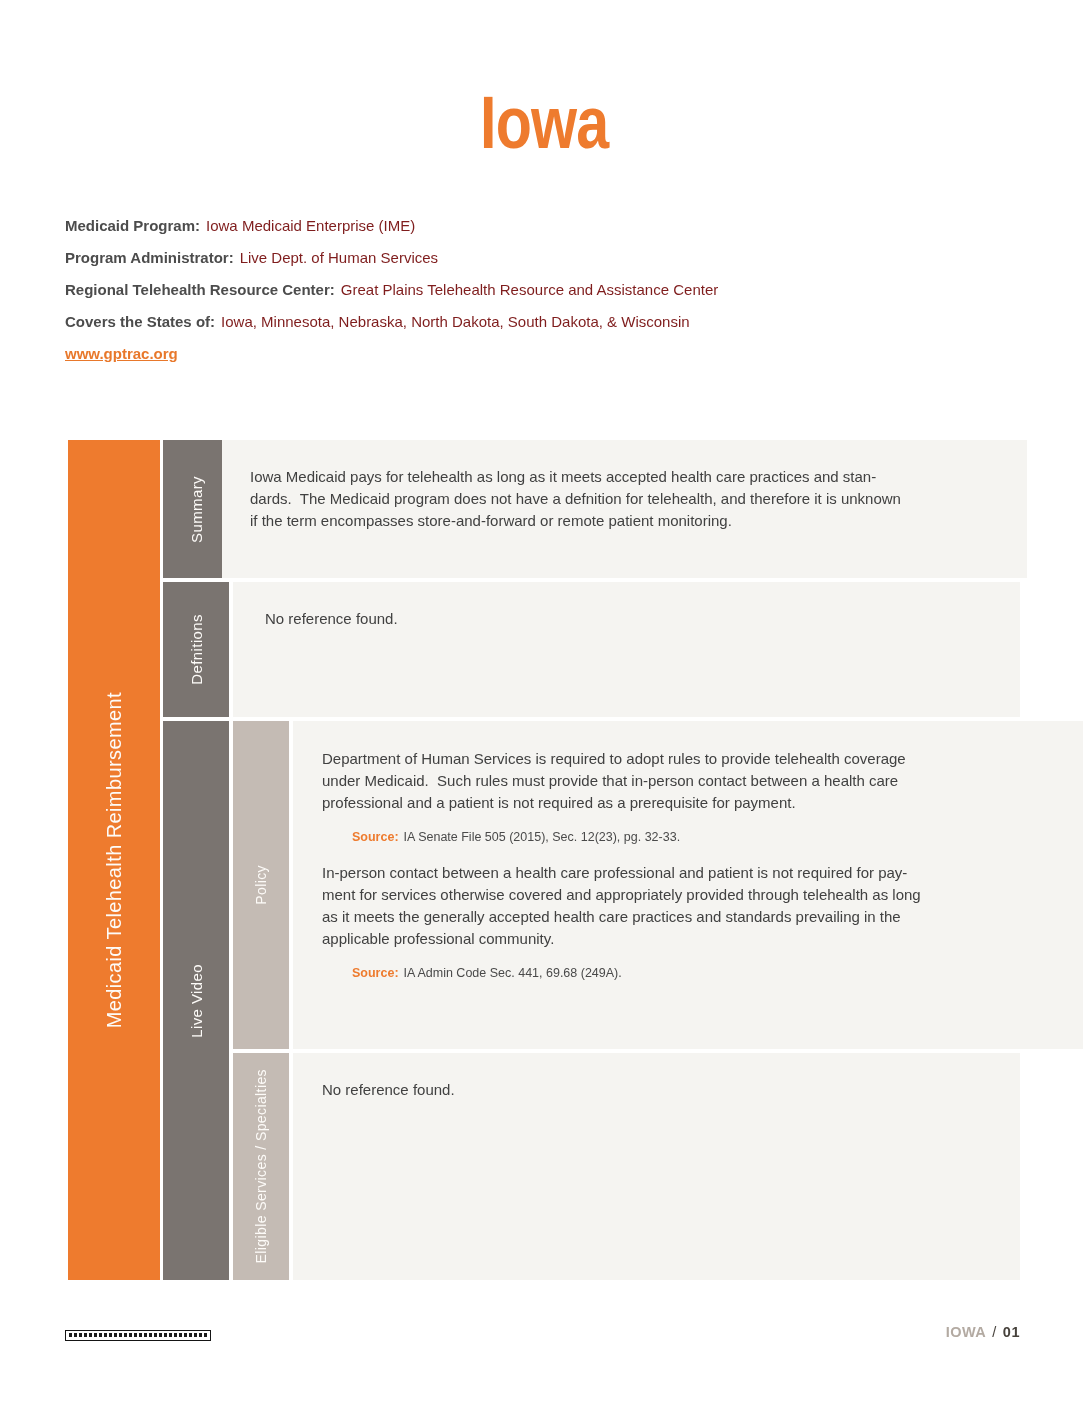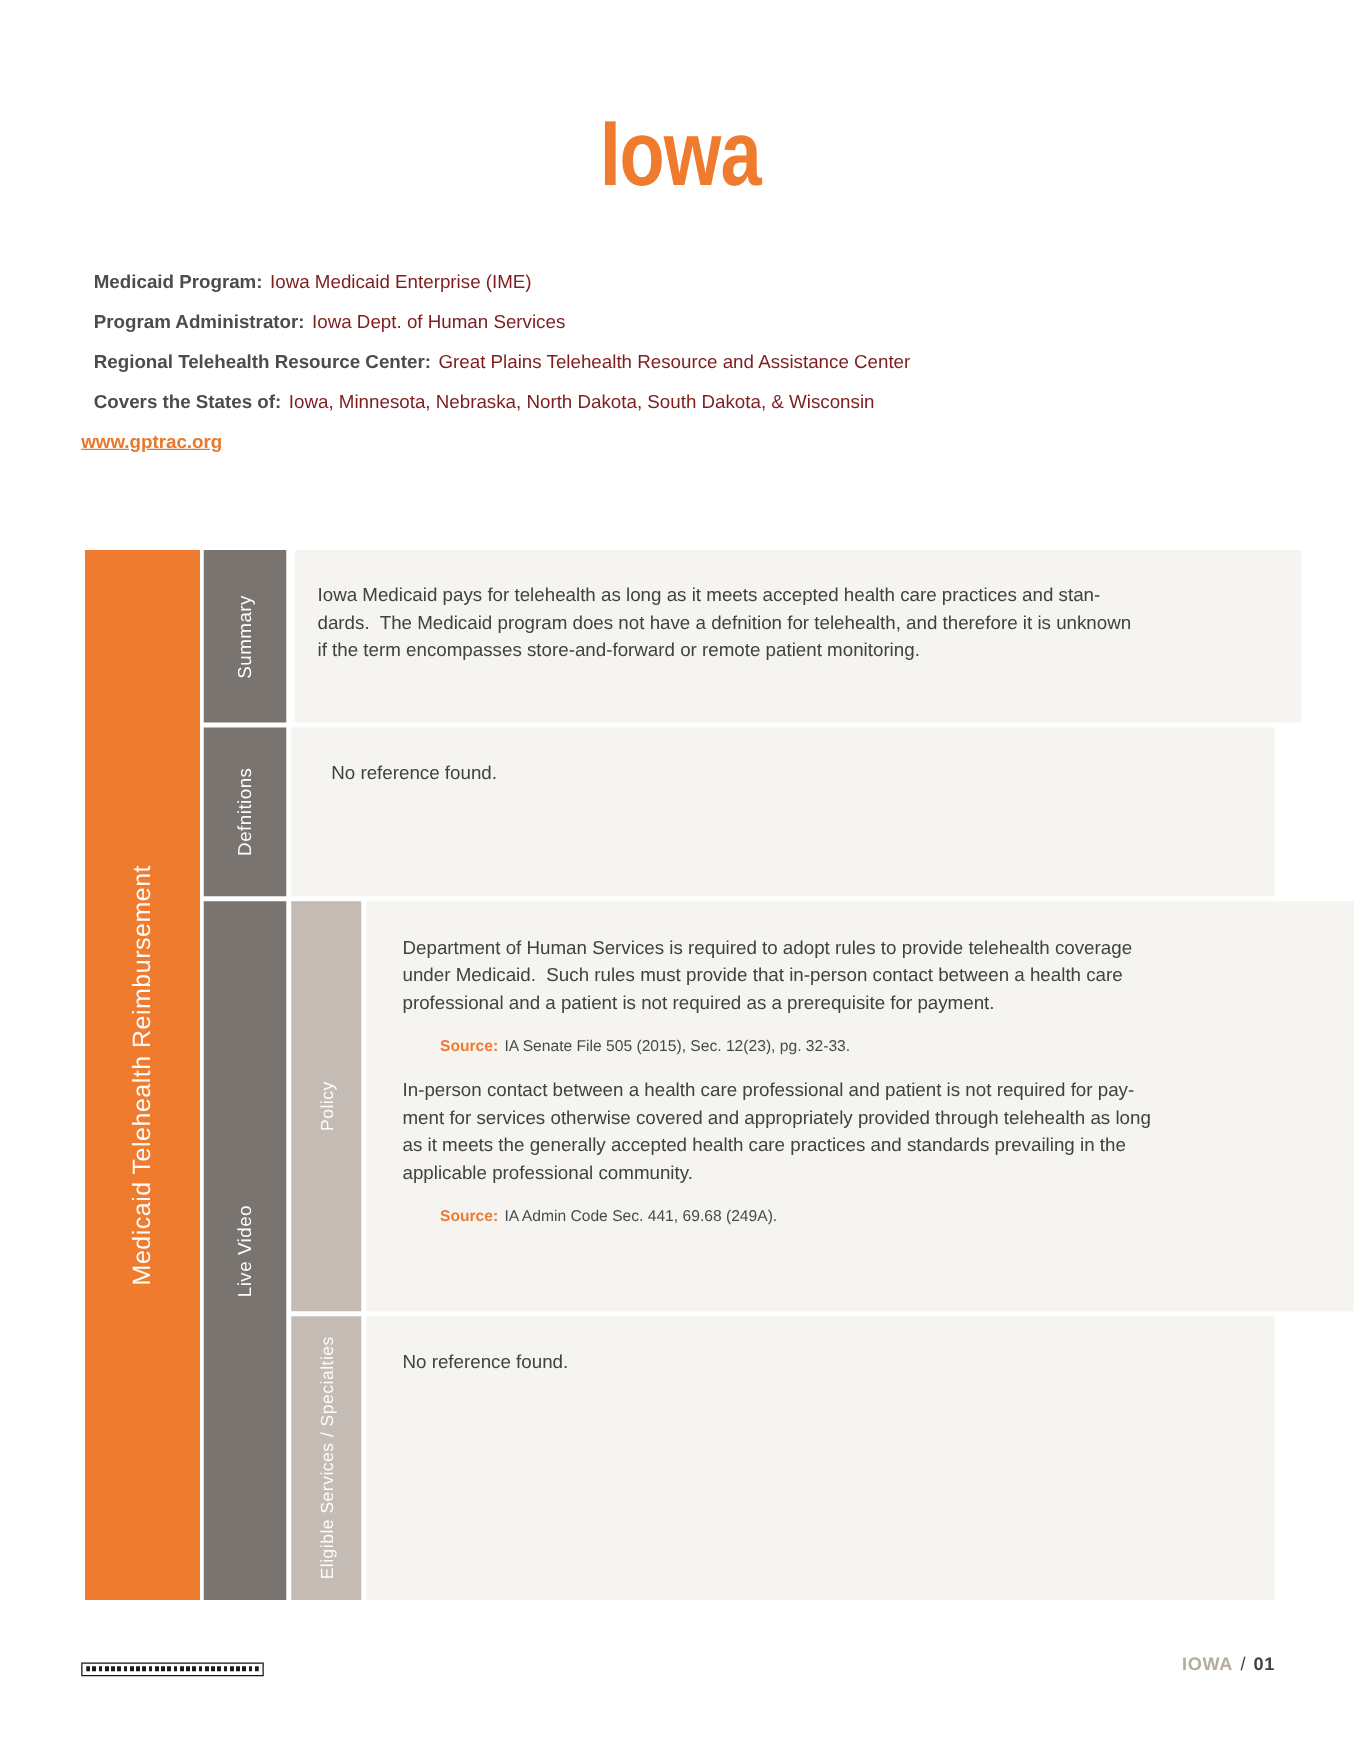--- a/index.html
+++ b/index.html
@@ -15,21 +15,21 @@
   
   .doc-title {
     position:absolute; left:0; top:86px; width:100%;
     text-align:center; font-weight:700; line-height:74px;
     color:#EE7B2E; font-size:74px;
   }
   .doc-title > span { display:inline-block; transform:scaleX(0.80); transform-origin:center; letter-spacing:-1px; }
 
   .meta { position:absolute; left:65px; top:210px; width:900px; }
   .meta-line { font-size:15px; line-height:32px; white-space:nowrap; }
-  .meta-line b { color:#4C4C4C; font-weight:700; margin-right:6px;margin-left:10px; }
+  .meta-line b { color:#4C4C4C; font-weight:700; margin-right:6px; }
   .meta-line .val { color:#7f1d1d; }
   .link {
     color:#E8782B; font-weight:700; text-decoration:underline; font-size:15px; cursor:pointer;
   }
 
   
   .rtable { position:absolute; left:68px; top:440px; width:952px; height:840px; }
   .orange-bar {
     position:absolute; left:0; top:0; width:92px; height:840px;
     background:#EE7B2E; display:flex; align-items:center; justify-content:center;
@@ -48,21 +48,21 @@
   .subtabcol {
     position:absolute; background:#C4BBB4;
     display:flex; align-items:center; justify-content:center;
   }
   .subtabcol .vtext { font-size:14px; letter-spacing:0.4px; }
 
   .cell { position:absolute; background:#F5F4F1; }
 
   
   .tab-summary     { left:95px;  top:0;     width:66px; height:138px; }
-  .cell-summary    { left:168px; top:0;     width:805px; height:138px; padding:26px 40px 0 18px; }
+  .cell-summary    { left:154px; top:0;     width:805px; height:138px; padding:26px 40px 0 28px; }
   .tab-definitions { left:95px;  top:142px; width:66px; height:135px; }
   .cell-definitions{ left:165px; top:142px; width:787px; height:135px; padding:26px 40px 0 32px; }
   .tab-livevideo   { left:95px;  top:281px; width:66px; height:559px; }
   .subtab-policy   { left:165px; top:281px; width:56px; height:328px; }
   .cell-policy     { left:225px; top:281px; width:790px; height:328px; padding:27px 34px 5px 29px; }
   .subtab-eligible { left:165px; top:613px; width:56px; height:227px; }
   .cell-eligible   { left:225px; top:613px; width:727px; height:227px; padding:26px 34px 0 29px; }
 
   .body-text {
     font-size:15px; line-height:22px; color:#414141; white-space:pre-wrap;
@@ -97,21 +97,21 @@
 
   <h1 class="doc-title">
     <span>Iowa</span>
   </h1>
 
   <div class="meta">
     <p class="meta-line">
       <b>Medicaid Program:</b><span class="val">Iowa Medicaid Enterprise (IME)</span>
     </p>
     <p class="meta-line">
-      <b>Program Administrator:</b><span class="val">Iowa Dept. of Human Services</span>
+      <b>Program Administrator:</b><span class="val">Live Dept. of Human Services</span>
     </p>
     <p class="meta-line">
       <b>Regional Telehealth Resource Center:</b><span class="val">Great Plains Telehealth Resource and Assistance Center</span>
     </p>
     <p class="meta-line">
       <b>Covers the States of:</b><span class="val">Iowa, Minnesota, Nebraska, North Dakota, South Dakota, &amp; Wisconsin</span>
     </p>
     <p class="meta-line">
       <a class="link">www.gptrac.org</a>
     </p>

